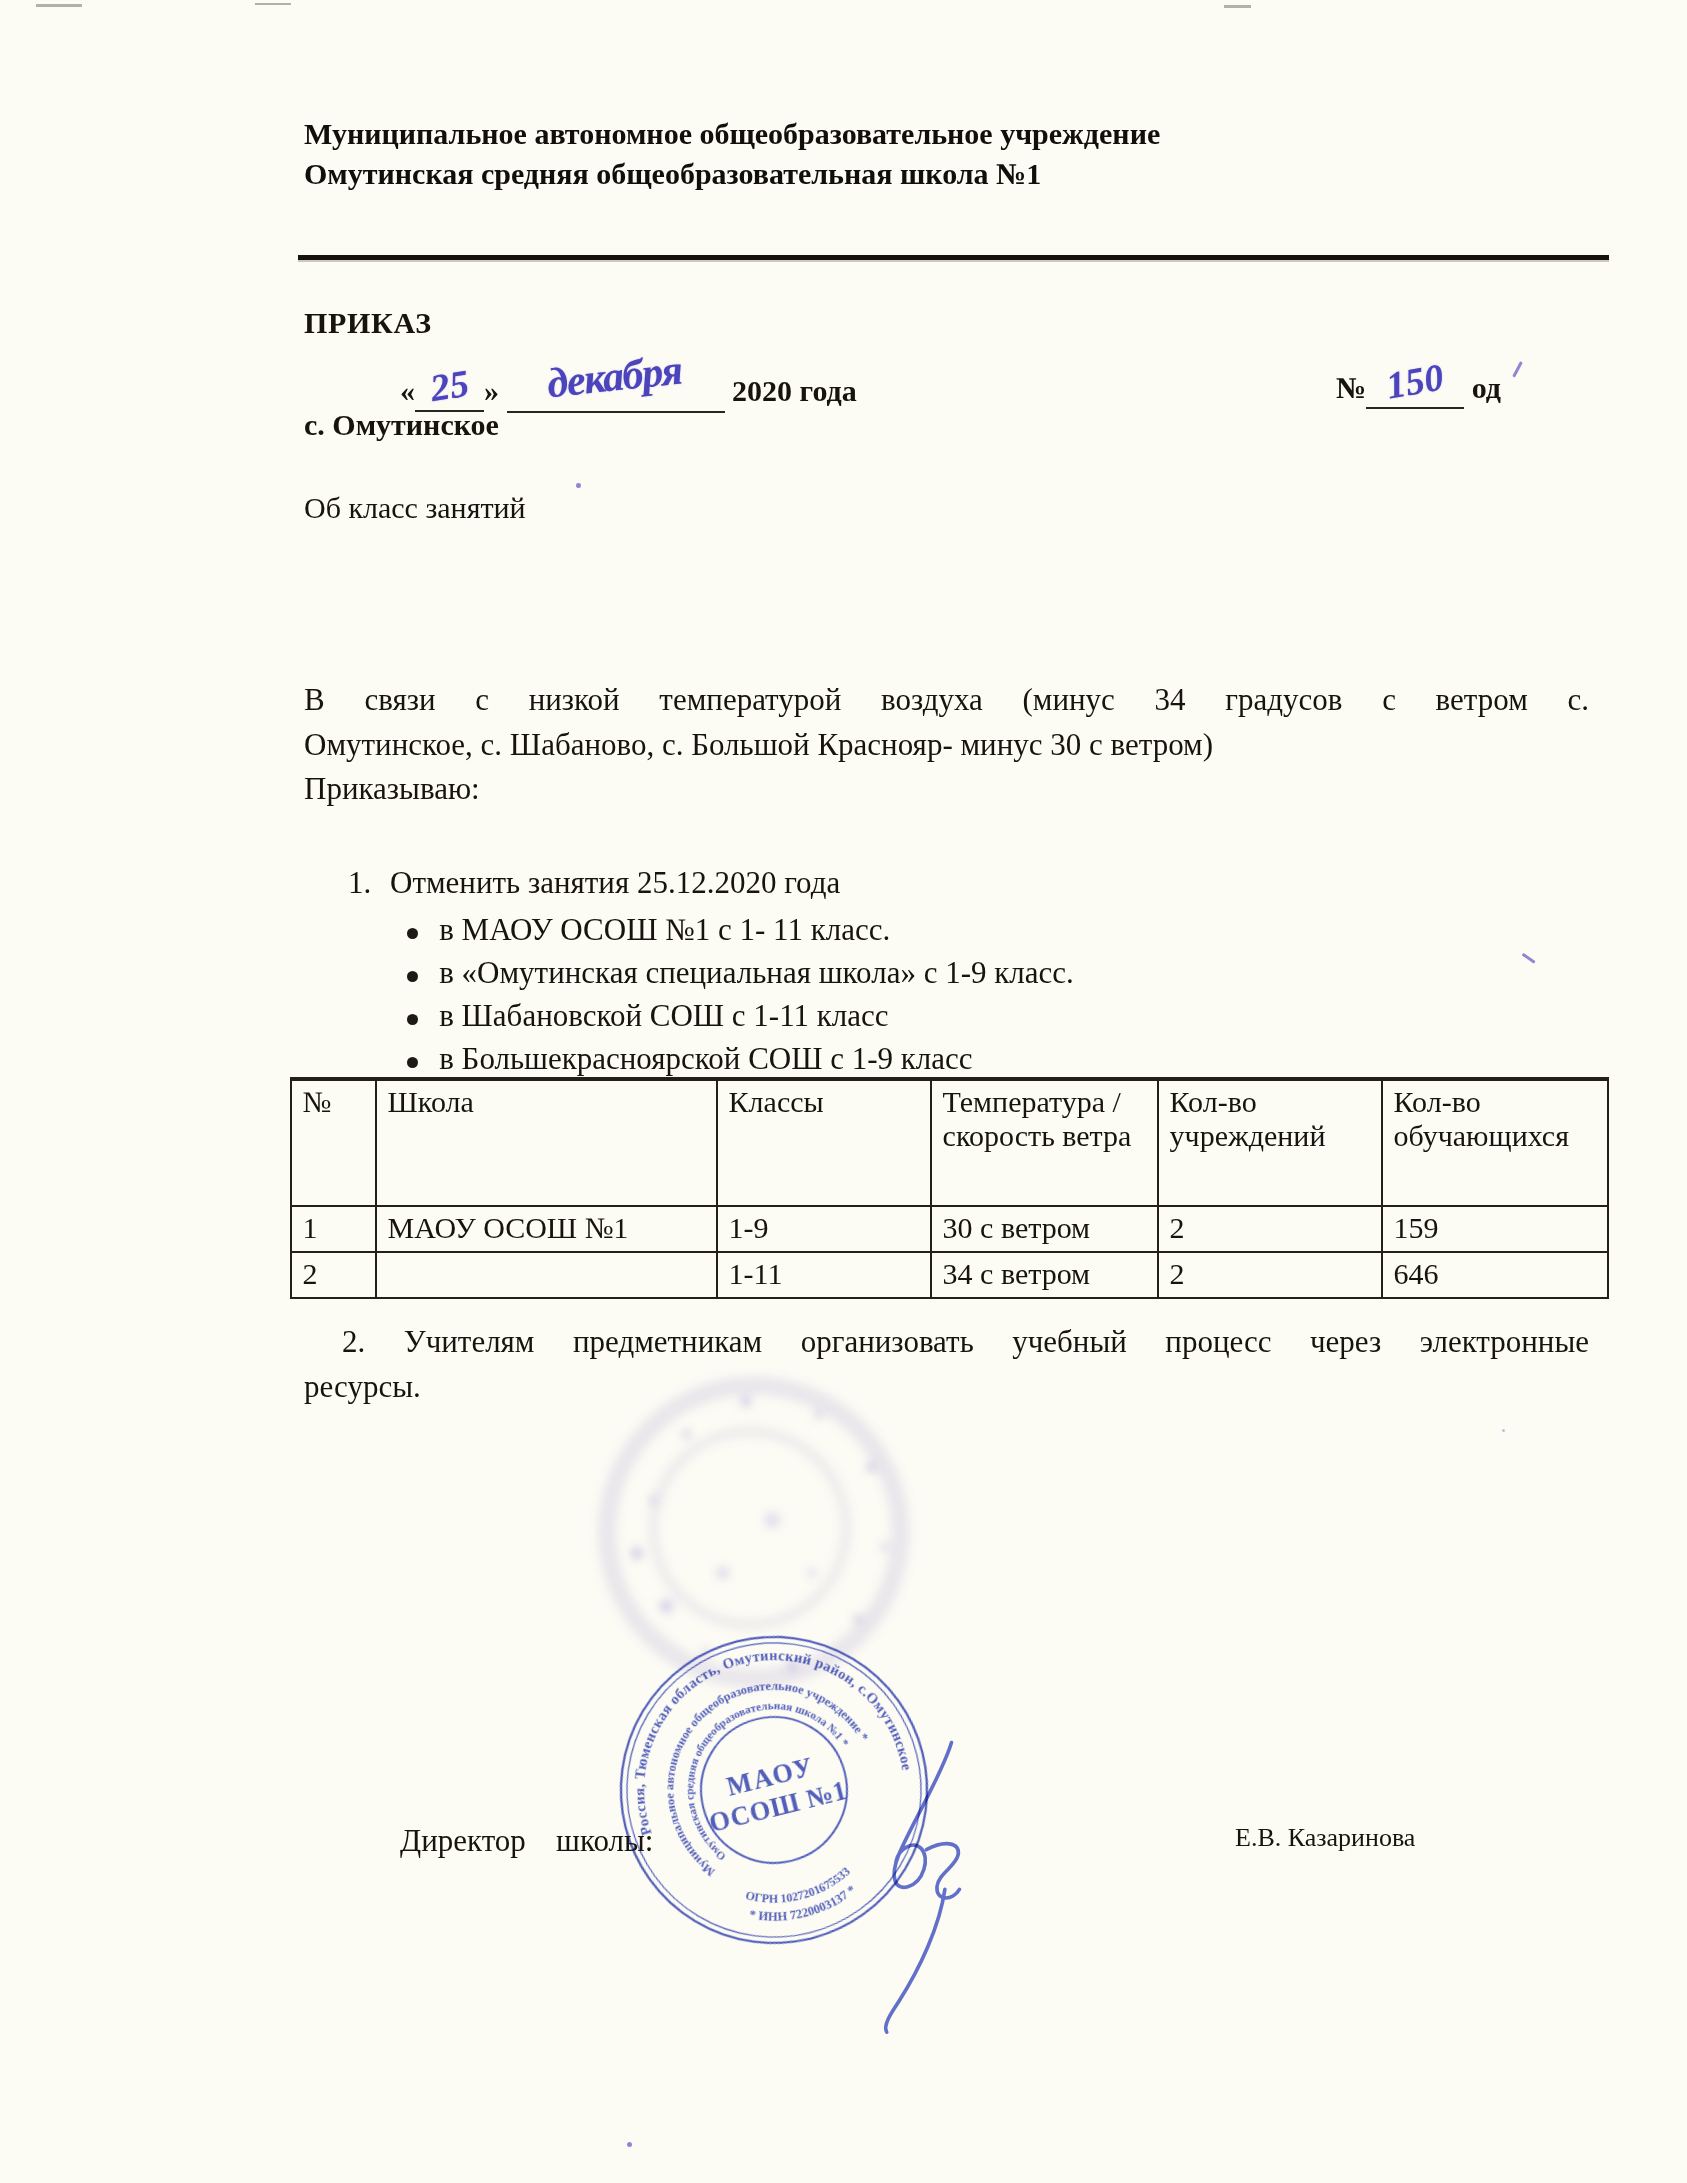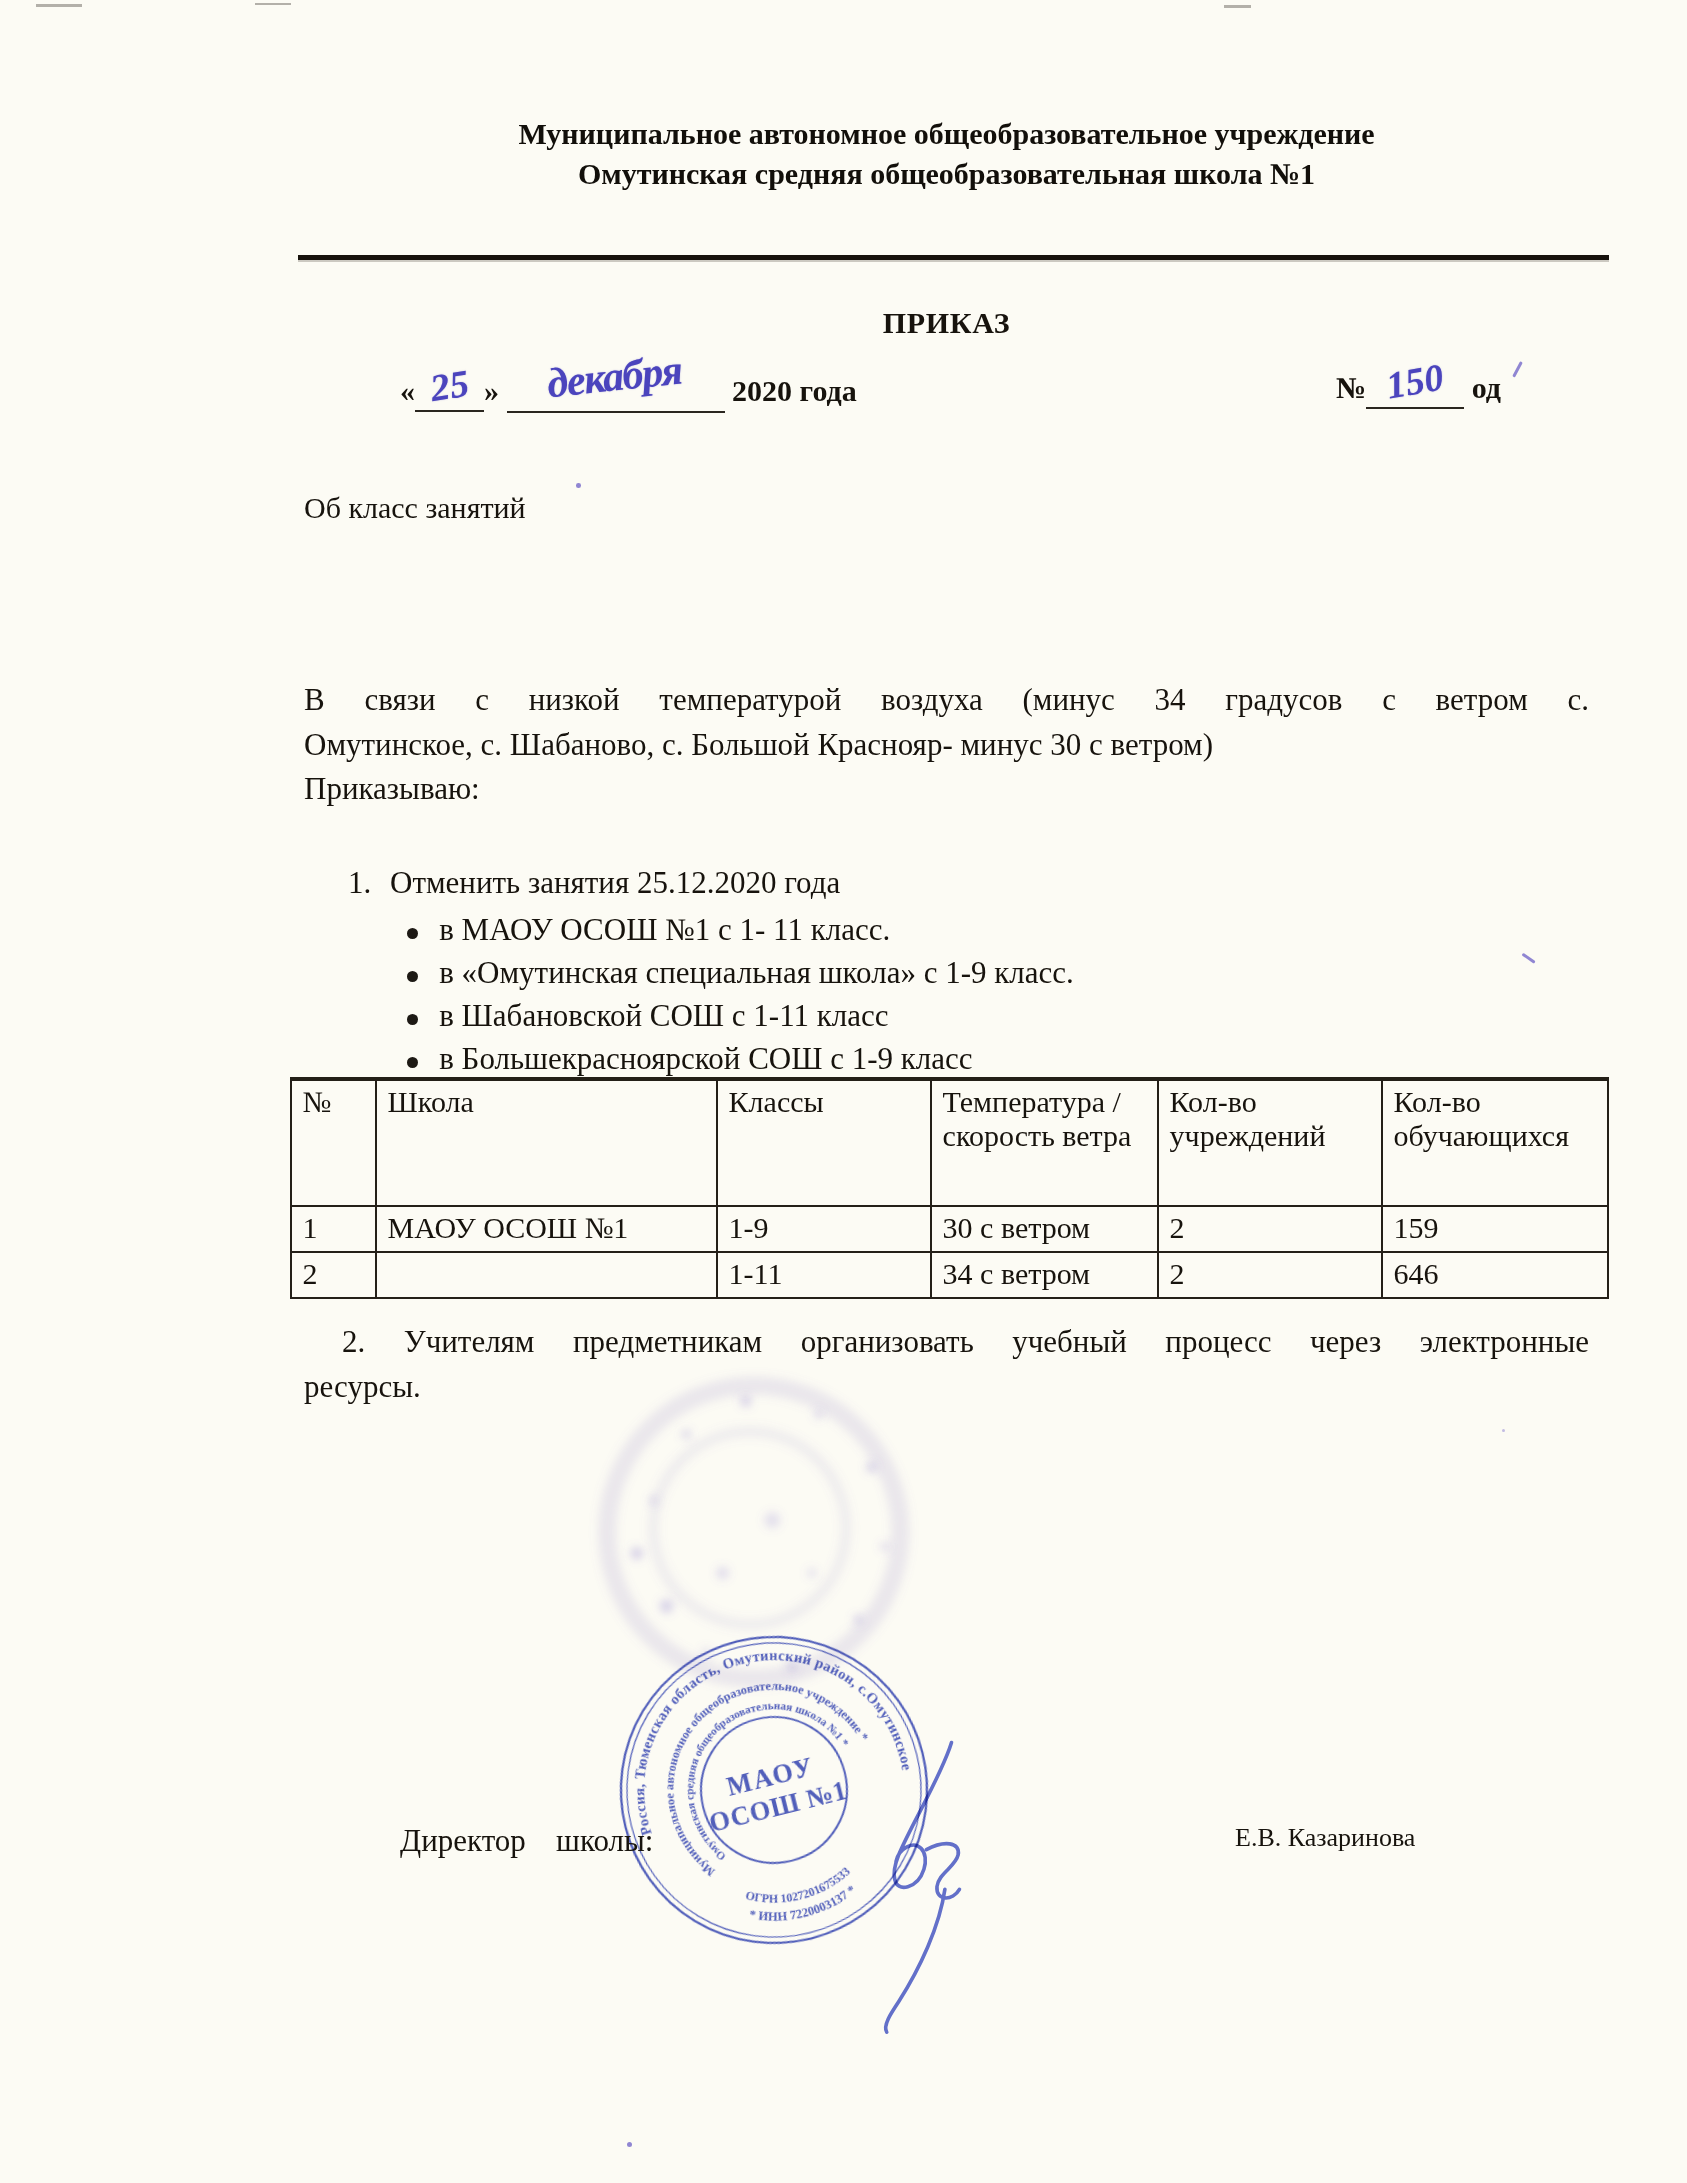--- a/index.html
+++ b/index.html
@@ -1,19 +1,19 @@
 <!DOCTYPE html>
 <html style="font-size:10.6px"><head>
 <meta charset="utf-8">
 <style>
   html,body{margin:0;padding:0;background:#e8e6df;}
   .page{position:relative;width:1687px;height:2183px;background:#fcfbf4;
         font-family:"Liberation Serif",serif;color:#17130d;overflow:hidden;}
   .abs{position:absolute;}
-  .center-col{left:288px;width:1317px;text-align:center;}
+  .center-col{left:304px;width:1317px;}
 
   
   .letterhead{top:114px;font-weight:bold;font-size:30px;line-height:40px;color:#120f0a;}
   .rule{top:255px;left:298px;width:1311px;height:5.3px;background:#17120c;box-shadow:0 2px 0 rgba(60,50,40,.25);}
 
   
   .prikaz{top:306px;font-weight:bold;font-size:30px;letter-spacing:0.7px;}
   .date-row{top:363px;left:291px;width:1317px;height:79px;font-size:30px;font-weight:bold;}
   .date-left{position:absolute;left:109px;top:0;white-space:nowrap;}
   .num-right{position:absolute;left:1045px;top:0;white-space:nowrap;}
@@ -84,20 +84,21 @@
       <span>«</span><span class="u-line day-line"><span class="hw hw-day">25</span></span><span>»</span>
       <span class="u-line month-line"><span class="hw hw-month">декабря</span></span>
       <span>2020 года</span>
     </div>
     <div class="num-right">
       <span>№</span><span class="u-line no-line"><span class="hw hw-num">150</span></span>
       <span>од</span>
     </div>
   </div>
 
+  <div class="abs center-col place">с. Омутинское</div>
   <div class="abs subject">Об класс занятий</div>
 
   <div class="abs bodytext" style="top:677px;">
     <div class="jline">В связи с низкой температурой воздуха (минус 34 градусов с ветром с.</div>
     <div>Омутинское, с. Шабаново, с. Большой Краснояр- минус 30 с ветром)</div>
   </div>
   <div class="abs decree">Приказываю:</div>
 
   <div class="abs item1">
     <span class="inum">1.</span>

